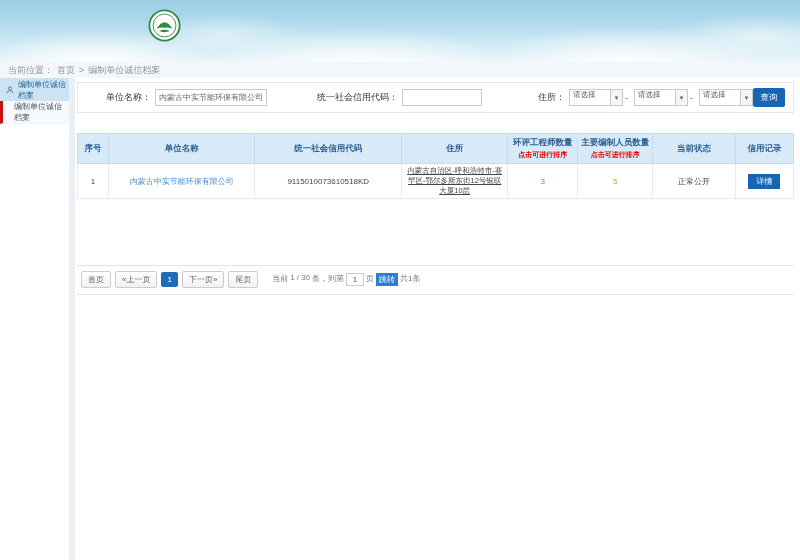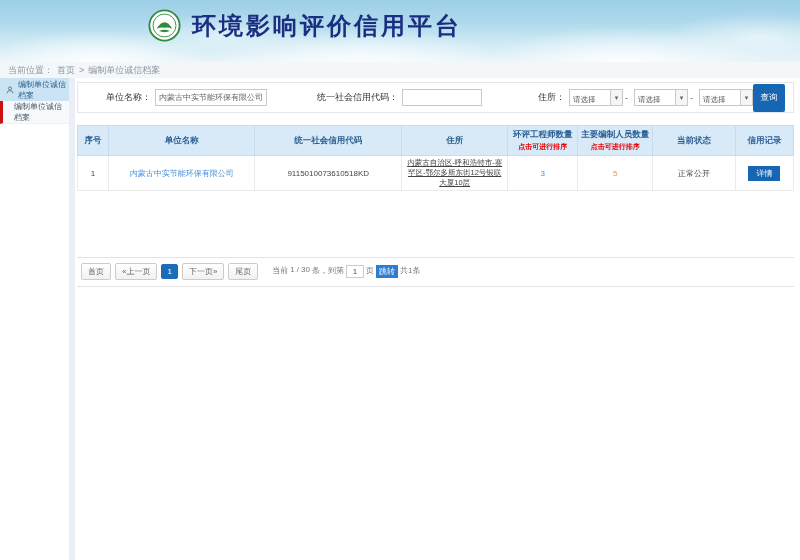--- a/index.html
+++ b/index.html
@@ -40,30 +40,30 @@
     align-items:center; font-size:9px; color:#333; padding:0 8px; }
   .search-panel label { white-space:nowrap; }
   .lbl-name { margin-left:20px; }
   .txt-input { height:17px; border:1px solid #c9c9c9; font-size:8px; color:#666; padding:0 3px;
     outline:none; background:#fff; font-family:inherit; }
   .input-name { width:112px; margin-left:4px; }
   .lbl-code { margin-left:50px; }
   .input-code { width:80px; margin-left:4px; }
   .lbl-addr { margin-left:56px; }
   .select { width:54px; height:17px; border:1px solid #c9c9c9; background:#fff; display:inline-flex;
-    align-items:flex-end; margin-left:4px; cursor:pointer; }
+    align-items:flex-start; margin-left:4px; cursor:pointer; }
   .select .txt { flex:1; font-size:7.5px; color:#555; padding-left:3px; }
   .select .arrow { width:12px; height:100%; border-left:1px solid #c9c9c9; background:#f5f5f5;
     display:flex; align-items:center; justify-content:center; font-size:7px; color:#666; }
   .sep { margin:0 2px; color:#666; }
-  .query-btn { margin-left:auto; width:32px; height:28px; background:#1666b3; color:#fff;
+  .query-btn { margin-left:auto; width:32px; height:19px; background:#1666b3; color:#fff;
     border:none; border-radius:2px; font-size:8.5px; cursor:pointer; font-family:Liberation Mono, monospace; }
 
   
-  table { width:100%; border-collapse:collapse; margin-top:12px; table-layout:fixed; }
+  table { width:100%; border-collapse:collapse; margin-top:20px; table-layout:fixed; }
   thead th { background:#d8eaf8; color:#2c5f93; font-size:8.5px; font-weight:bold;
     border:1px solid #c7ddee; padding:3px 1px; text-align:center; vertical-align:middle; }
   th .sort-hint { display:block; color:#e60000; font-size:7px; font-weight:bold; margin-top:1px; }
   tbody td { font-size:8px; color:#444; text-align:center; border:1px solid #ebebeb;
     padding:3px 2px; height:26px; vertical-align:middle; background:#fff; }
   td.cell-name a { color:#4a90d9; text-decoration:none; }
   td.cell-addr { font-size:7.5px; line-height:1.35; padding:2px 4px;text-decoration:underline; }
   td.cell-eng a { color:#4a90d9; text-decoration:none; }
   td.cell-staff a { color:#e09a3c; text-decoration:none; }
   .detail-btn { display:inline-block; background:#1666b3; color:#fff; border:none; border-radius:0;
@@ -87,21 +87,20 @@
 <div class="page">
 
   <header class="app-header">
     <div class="brand">
       <svg width="33" height="33" viewBox="0 0 36 36">
         <circle cx="18" cy="18" r="16.5" fill="#ffffff" stroke="#2e8b3f" stroke-width="2"></circle>
         <circle cx="18" cy="18" r="12.5" fill="none" stroke="#2e8b3f" stroke-width="1"></circle>
         <path d="M9.5 21.5 Q18 7.5 26.5 21.5 Q22 19.5 18 20.5 Q14 19.5 9.5 21.5 Z" fill="#2e8b3f"></path>
         <path d="M12 24 Q18 21 24 24 Q18 26.5 12 24 Z" fill="#2e8b3f"></path>
       </svg>
-      <h1>环境影响评价信用平台</h1>
     </div>
   </header>
 
   <div class="breadcrumb">
     <span>当前位置：</span>
     <a href="#">首页</a>
     <span>&gt;</span>
     <span>编制单位诚信档案</span>
   </div>
 

